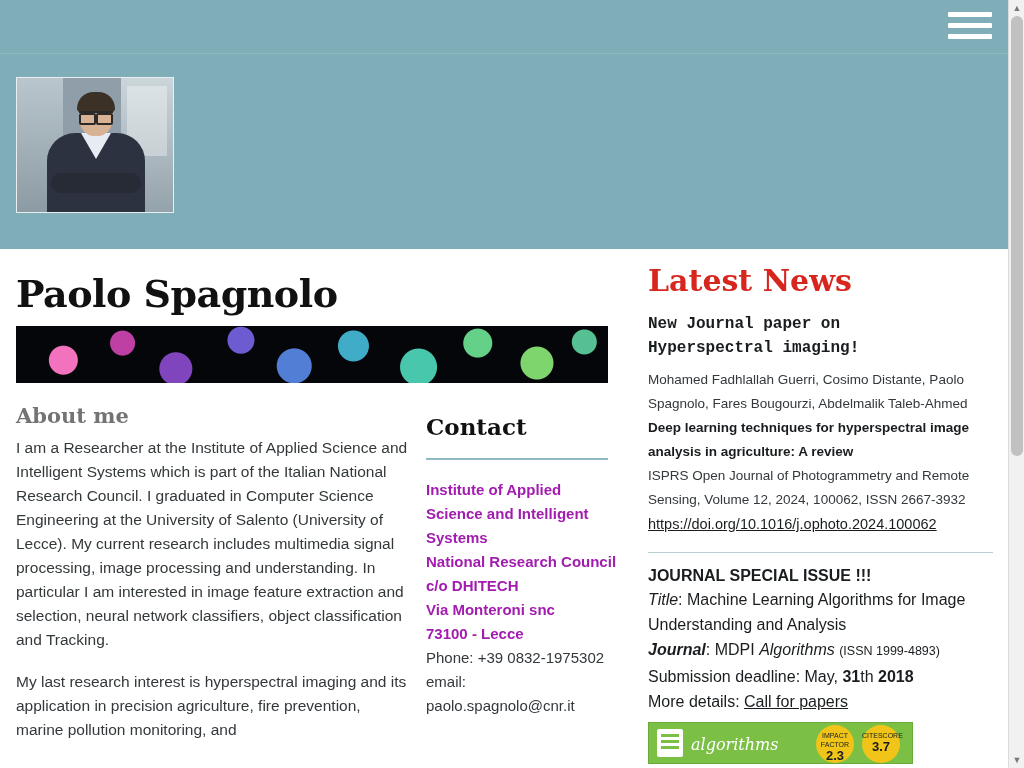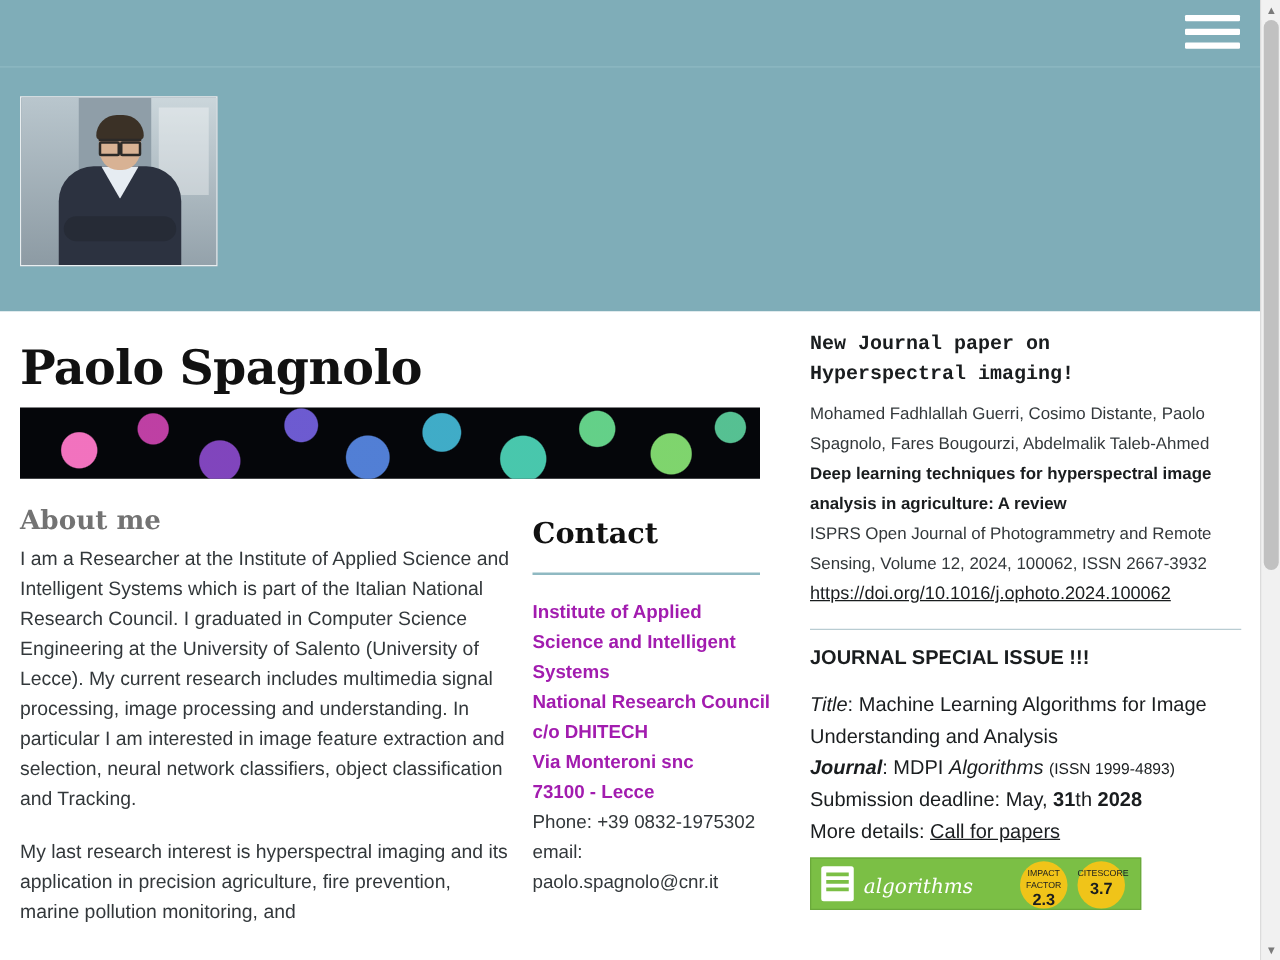--- a/index.html
+++ b/index.html
@@ -216,21 +216,21 @@
   }
   .divider {
     border-top: 1px solid #b9ccd2;
     margin: 16px 0 14px 0;
     width: 345px;
   }
   .si-head {
     font-size: 16px;
     font-weight: bold;
     color: #1a1d1f;
-    margin-bottom: 16px;
+    margin-bottom: 2px;
   }
   .si-line {
     font-size: 16px;
     line-height: 25px;
     color: #1a1d1f;
     width: 345px;
   }
   .si-line i { font-style: italic; }
   .si-line b { font-weight: bold; }
   .si-small { font-size: 12.5px; }
@@ -354,20 +354,21 @@
           <div class="b">Via Monteroni snc</div>
           <div class="b">73100 - Lecce</div>
           <div>Phone: +39 0832-1975302</div>
           <div>email:</div>
           <div>paolo.spagnolo@cnr.it</div>
         </div>
       </div>
     </div>
 
     <div class="right-col">
+      <h2 class="news-title">Latest News</h2>
 
       <div>
         <div class="news-head">New Journal paper on Hyperspectral imaging!</div>
         <div class="news-authors">Mohamed Fadhlallah Guerri, Cosimo Distante, Paolo Spagnolo, Fares Bougourzi, Abdelmalik Taleb-Ahmed</div>
         <div class="news-paper-title">Deep learning techniques for hyperspectral image analysis in agriculture: A review</div>
         <div class="news-meta">ISPRS Open Journal of Photogrammetry and Remote Sensing, Volume 12, 2024, 100062, ISSN 2667-3932</div>
         <a class="news-link" href="#">https://doi.org/10.1016/j.ophoto.2024.100062</a>
       </div>
 
       <div class="divider"></div>
@@ -375,21 +376,21 @@
       <div>
         <div class="si-head">JOURNAL SPECIAL ISSUE !!!</div>
         <div class="si-line">
           <i>Title</i><span>: Machine Learning Algorithms for Image Understanding and Analysis</span>
         </div>
         <div class="si-line">
           <b><i>Journal</i></b><span>: MDPI </span><i>Algorithms</i>
           <span class="si-small">(ISSN 1999-4893)</span>
         </div>
         <div class="si-line">
-          <span>Submission deadline: May, </span><b>31</b><span class="sup">th</span><b> 2028</b>
+          <span>Submission deadline: May, </span><b>31</b><span class="sup">th</span><b> 2018</b>
         </div>
         <div class="si-line">
           <span>More details: </span><a class="call-link" href="#">Call for papers</a>
         </div>
 
         <div class="journal-banner">
           <div class="jb-icon"></div>
           <div class="jb-word">algorithms</div>
           <div class="jb-badge one">
             <span>IMPACT FACTOR</span>

